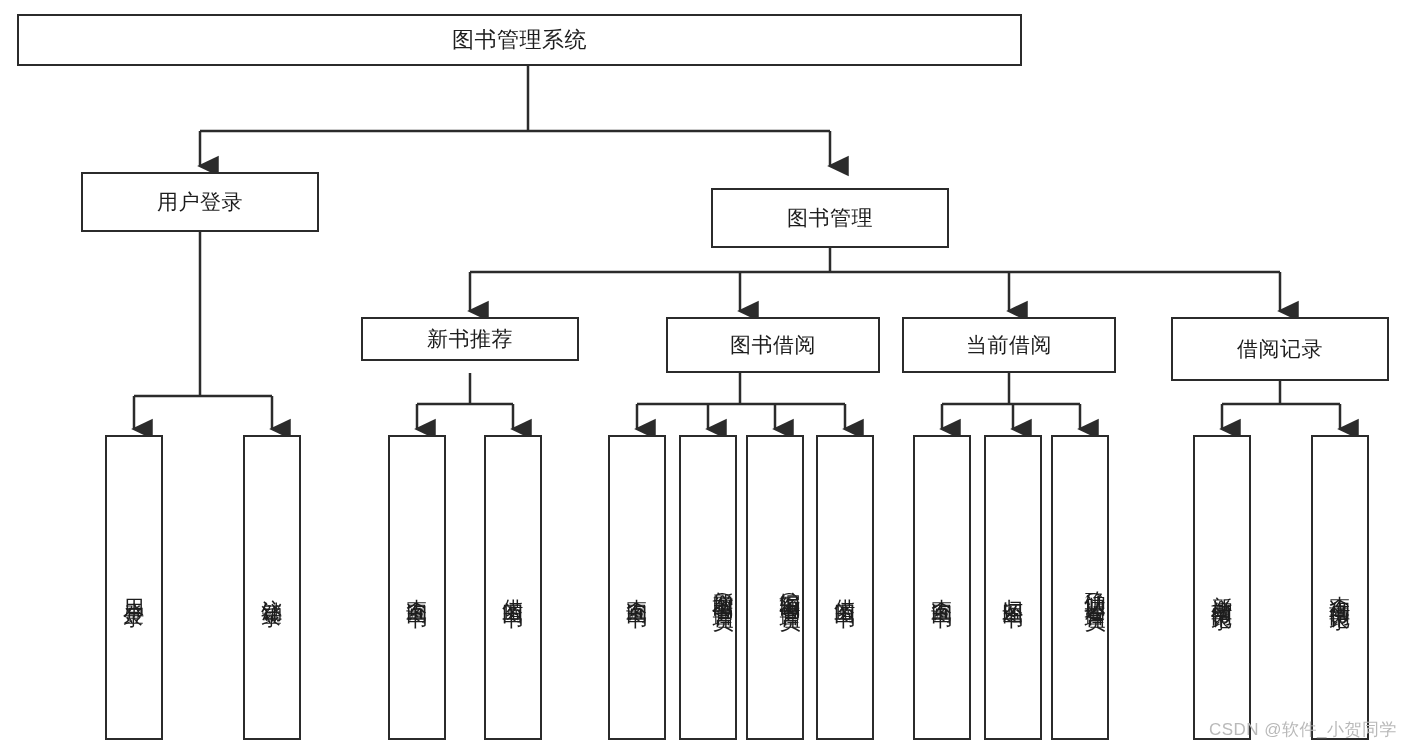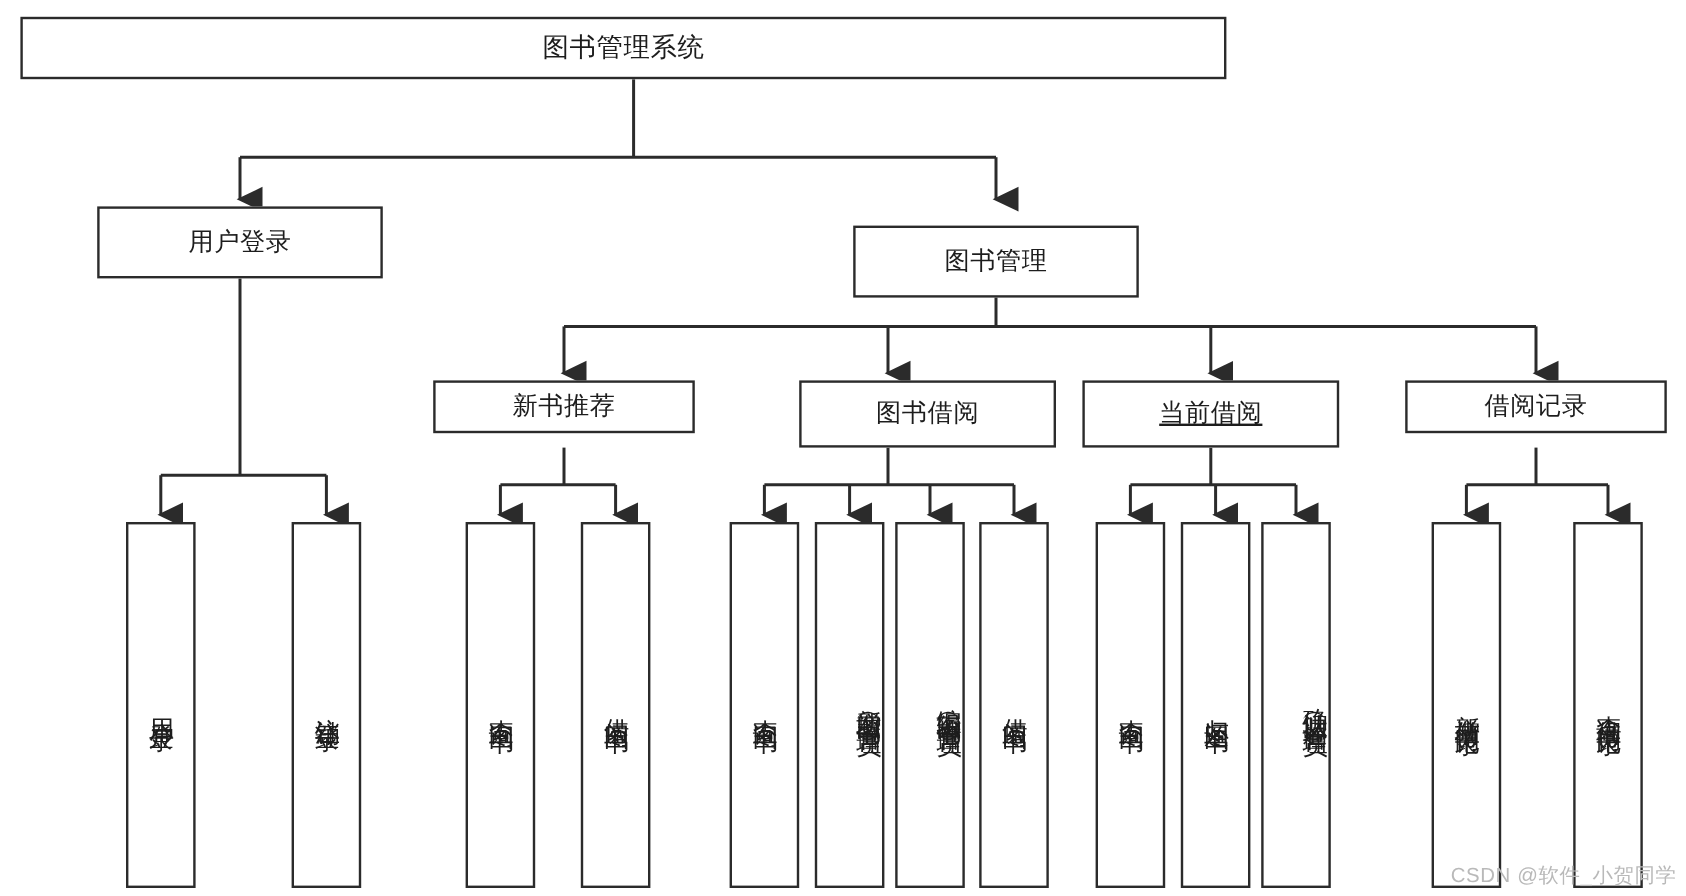--- a/index.html
+++ b/index.html
@@ -130,24 +130,24 @@
       </div>
       <div class="node h" style="left: 711px; top: 172px; width: 238px; height: 60px; margin-top: 16px;">
         <span class="label">图书管理</span>
       </div>
       <div class="node h" style="left: 361px; top: 317px; width: 218px; height: 44px;">
         <span class="label">新书推荐</span>
       </div>
       <div class="node h" style="left: 666px; top: 317px; width: 214px; height: 56px;">
         <span class="label">图书借阅</span>
       </div>
-      <div class="node h" style="left: 902px; top: 317px; width: 214px; height: 56px; text-decoration: underline;">
+      <div class="node h" style="left: 902px; top: 317px; width: 214px; height: 56px;">
         <span class="label">当前借阅</span>
       </div>
-      <div class="node h" style="left: 1171px; top: 317px; width: 218px; height: 44px;">
+      <div class="node h" style="left: 1171px; top: 317px; width: 218px; height: 64px;">
         <span class="label">借阅记录</span>
       </div>
       <div class="node v" style="left: 105px; top: 435px; width: 58px; height: 305px;">
         <span class="label">用户登录</span>
       </div>
       <div class="node v" style="left: 243px; top: 435px; width: 58px; height: 305px;">
         <span class="label">注销登录</span>
       </div>
       <div class="node v" style="left: 388px; top: 435px; width: 58px; height: 305px;">
         <span class="label">查询图书</span>

